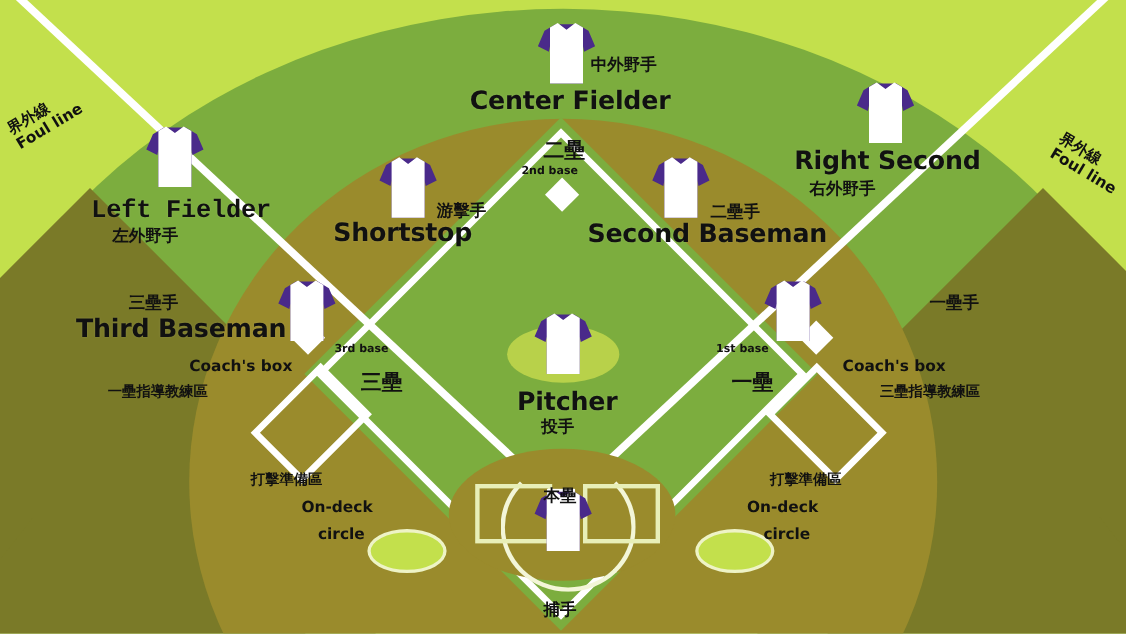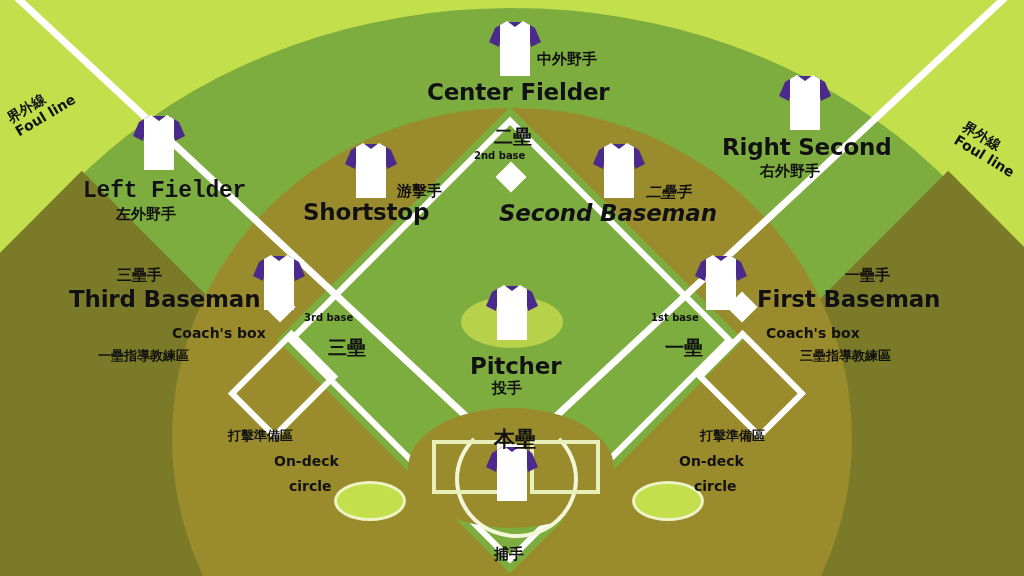--- a/index.html
+++ b/index.html
@@ -238,52 +238,51 @@
     <svg viewBox="0 0 56 62" xmlns="http://www.w3.org/2000/svg">
       <path d="M18 4 L8 10 L2 24 L12 29 L13 24 L13 58 L43 58 L43 24 L44 29 L54 24 L48 10 L38 4 Z" fill="#4a2a8a"></path>
       <path d="M13 7 L13 58 L43 58 L43 7 L36 3 L28 9 L20 3 Z" fill="#ffffff"></path>
     </svg>
   </div>
 
   <div class="lbl pos-zh" style="left:537px;top:50px;">中外野手</div>
   <div class="lbl pos-en" style="left:427px;top:79px;">Center Fielder</div>
 
   <div class="lbl pos-en" style="left:83px;top:178px;font-family:Liberation Mono, monospace;">Left Fielder</div>
-  <div class="lbl pos-zh" style="left:116px;top:205px;">左外野手</div>
+  <div class="lbl pos-zh" style="left:102px;top:205px;">左外野手</div>
 
   <div class="lbl pos-en" style="left:722px;top:134px;">Right Second</div>
-  <div class="lbl pos-zh" style="left:760px;top:162px;">右外野手</div>
+  <div class="lbl pos-zh" style="left:736px;top:162px;">右外野手</div>
 
   <div class="lbl pos-zh" style="left:397px;top:182px;">游擊手</div>
   <div class="lbl pos-en" style="left:303px;top:199px;">Shortstop</div>
 
-  <div class="lbl pos-zh" style="left:646px;top:183px;font-style:italic;">二壘手</div>
-  <div class="lbl pos-en" style="left:499px;top:200px;font-style:italic;">Second Baseman</div>
+  <div class="lbl pos-zh" style="left:646px;top:183px;">二壘手</div>
+  <div class="lbl pos-en" style="left:534px;top:200px;">Second Baseman</div>
 
   <div class="lbl pos-zh" style="left:117px;top:266px;">三壘手</div>
   <div class="lbl pos-en" style="left:69px;top:286px;">Third Baseman</div>
 
   <div class="lbl pos-zh" style="left:845px;top:266px;">一壘手</div>
-  <div class="lbl pos-en" style="left:757px;top:286px;">First Baseman</div>
 
   <div class="lbl pos-en" style="left:470px;top:353px;">Pitcher</div>
   <div class="lbl pos-zh" style="left:492px;top:379px;font-family:Liberation Mono, monospace;">投手</div>
 
   <div class="lbl pos-zh" style="left:494px;top:545px;">捕手</div>
 
   <div class="lbl base-zh" style="left:494px;top:124px;">二壘</div>
   <div class="lbl base-en" style="left:474px;top:150px;">2nd base</div>
 
   <div class="lbl base-en" style="left:304px;top:312px;">3rd base</div>
   <div class="lbl base-zh" style="left:328px;top:335px;">三壘</div>
 
   <div class="lbl base-en" style="left:651px;top:312px;">1st base</div>
   <div class="lbl base-zh" style="left:665px;top:335px;">一壘</div>
 
-  <div class="lbl base-zh" style="left:494px;top:425px;font-size:21px;text-align:center;">本壘</div>
+  <div class="lbl base-zh" style="left:494px;top:441px;font-size:15px;text-align:center;">本壘</div>
 
   <div class="lbl foul-txt" style="left:4px;top:112px;transform:rotate(-31deg);transform-origin:0 0;">
     <div>界外線</div>
     <div>Foul line</div>
   </div>
   <div class="lbl foul-txt" style="left:968px;top:118px;transform:rotate(31deg);transform-origin:0 0;">
     <div>界外線</div>
     <div>Foul line</div>
   </div>
 

